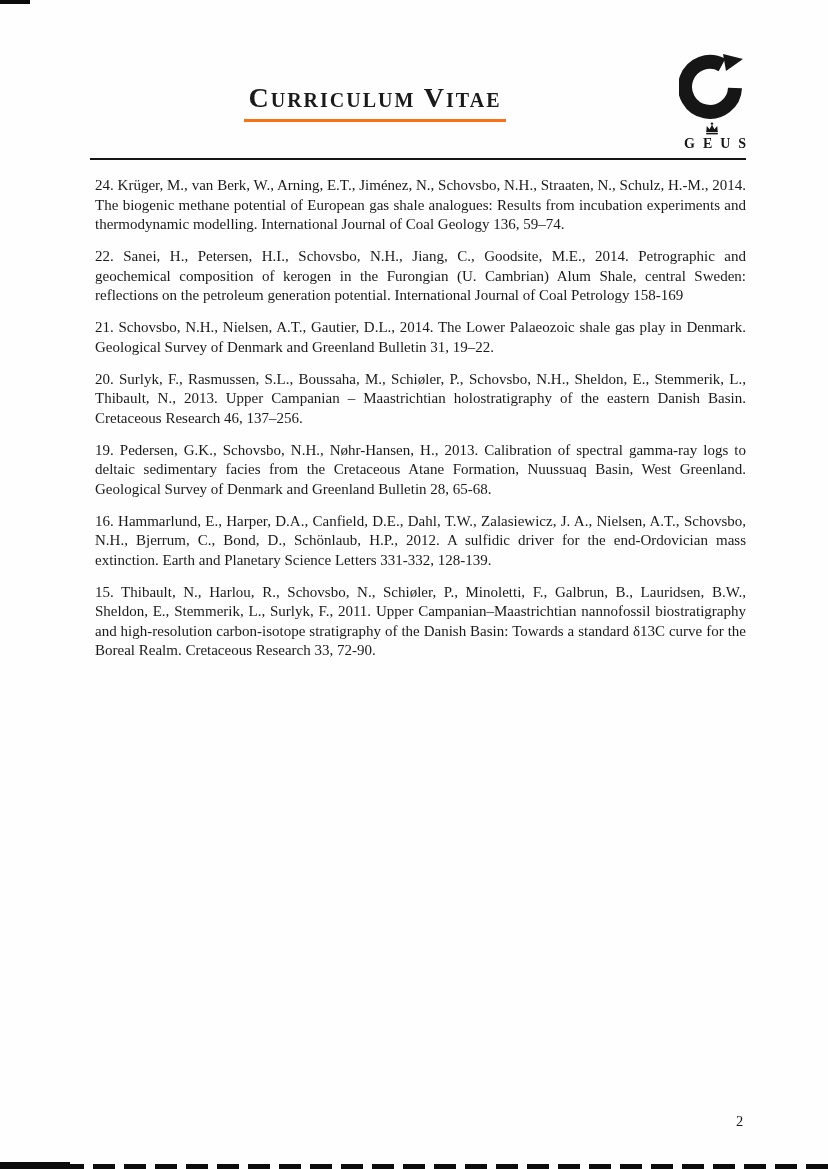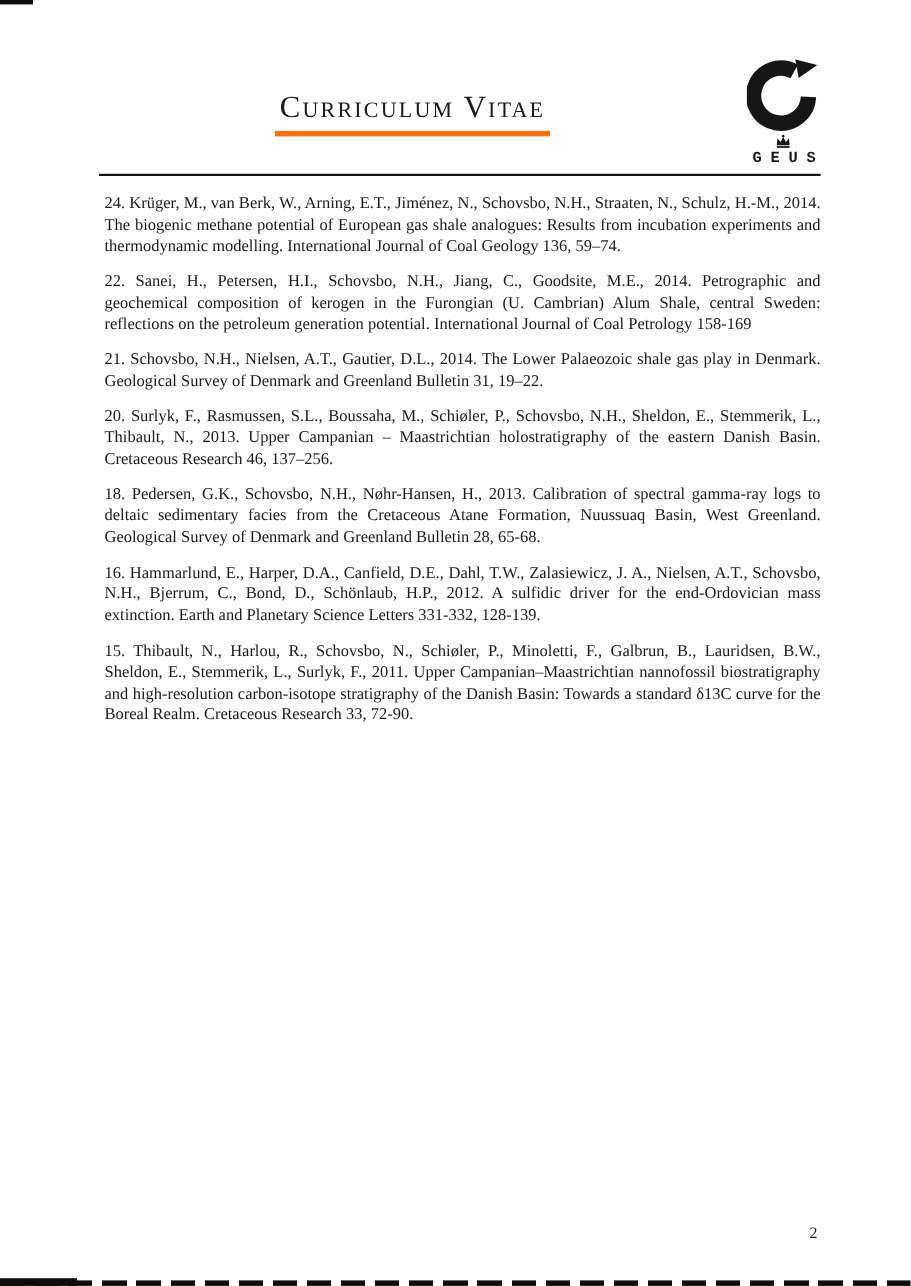--- a/index.html
+++ b/index.html
@@ -17,37 +17,37 @@
     position: absolute;
     top: 82px;
     left: 95px;
     width: 560px;
     text-align: center;
   }
   .title {
     display: inline-block;
     margin: 0;
     font-variant: small-caps;
-    font-weight: 400;
+    font-weight: 700;
     font-size: 28px;
     letter-spacing: 2px;
     padding: 0 4px 5px 4px;
-    border-bottom: 5px solid #f97316;
+    border-bottom: 3px solid #f97316;
   }
   .logo {
     position: absolute;
     top: 52px;
     right: 80px;
     width: 72px;
     text-align: center;
   }
   .logo-mark { display: block; margin: 0 auto; }
   .crown { display: block; margin: 2px auto 1px auto; }
   .logo-text {
-    font-family: Liberation Mono, monospace;
+    font-family: Liberation Serif, serif;
     font-weight: 700;
     font-size: 14px;
     letter-spacing: 8px;
     padding-left: 8px; 
     color: #161616;
   }
   .header-rule {
     position: absolute;
     top: 158px;
     left: 90px;
@@ -119,21 +119,21 @@
     <div class="logo-text">GEUS</div>
   </div>
 
   <hr class="header-rule">
 
   <div class="content">
     <p>24. Krüger, M., van Berk, W., Arning, E.T., Jiménez, N., Schovsbo, N.H., Straaten, N., Schulz, H.-M., 2014. The biogenic methane potential of European gas shale analogues: Results from incubation experiments and thermodynamic modelling. International Journal of Coal Geology 136, 59–74.</p>
     <p>22. Sanei, H., Petersen, H.I., Schovsbo, N.H., Jiang, C., Goodsite, M.E., 2014. Petrographic and geochemical composition of kerogen in the Furongian (U. Cambrian) Alum Shale, central Sweden: reflections on the petroleum generation potential. International Journal of Coal Petrology 158-169</p>
     <p>21. Schovsbo, N.H., Nielsen, A.T., Gautier, D.L., 2014. The Lower Palaeozoic shale gas play in Denmark. Geological Survey of Denmark and Greenland Bulletin 31, 19–22.</p>
     <p>20. Surlyk, F., Rasmussen, S.L., Boussaha, M., Schiøler, P., Schovsbo, N.H., Sheldon, E., Stemmerik, L., Thibault, N., 2013. Upper Campanian – Maastrichtian holostratigraphy of the eastern Danish Basin. Cretaceous Research 46, 137–256.</p>
-    <p>18. Pedersen, G.K., Schovsbo, N.H., Nøhr-Hansen, H., 2013. Calibration of spectral gamma-ray logs to deltaic sedimentary facies from the Cretaceous Atane Formation, Nuussuaq Basin, West Greenland. Geological Survey of Denmark and Greenland Bulletin 28, 65-68.</p>
+    <p>19. Pedersen, G.K., Schovsbo, N.H., Nøhr-Hansen, H., 2013. Calibration of spectral gamma-ray logs to deltaic sedimentary facies from the Cretaceous Atane Formation, Nuussuaq Basin, West Greenland. Geological Survey of Denmark and Greenland Bulletin 28, 65-68.</p>
     <p>16. Hammarlund, E., Harper, D.A., Canfield, D.E., Dahl, T.W., Zalasiewicz, J. A., Nielsen, A.T., Schovsbo, N.H., Bjerrum, C., Bond, D., Schönlaub, H.P., 2012.  A sulfidic driver for the end-Ordovician mass extinction. Earth and Planetary Science Letters 331-332, 128-139.</p>
     <p>15. Thibault, N., Harlou, R., Schovsbo, N., Schiøler, P., Minoletti, F., Galbrun, B., Lauridsen, B.W., Sheldon, E., Stemmerik, L., Surlyk, F., 2011. Upper Campanian–Maastrichtian nannofossil biostratigraphy and high-resolution carbon-isotope stratigraphy of the Danish Basin: Towards a standard δ13C curve for the Boreal Realm. Cretaceous Research 33, 72-90.</p>
   </div>
 
   <div class="page-number">2</div>
 
   <div class="scan-bottom"></div>
   <div class="scan-bottom-left"></div>
   <div class="scan-top-left"></div>
 

